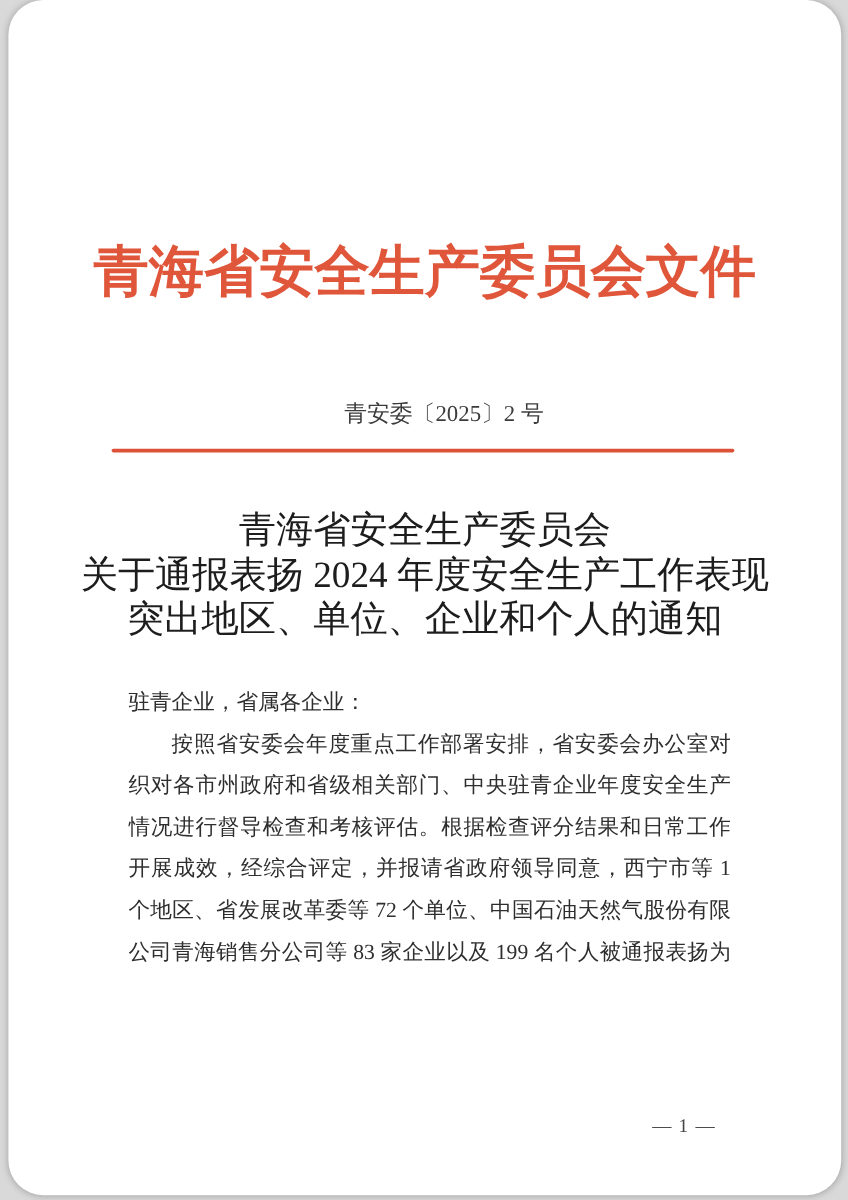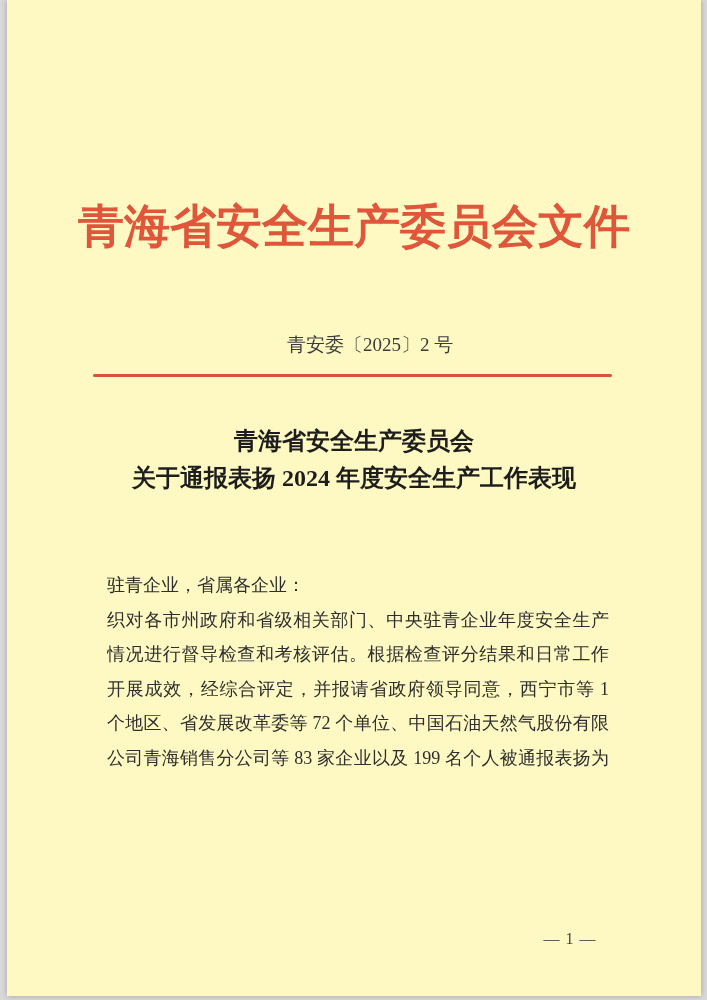--- a/index.html
+++ b/index.html
@@ -10,22 +10,23 @@
     background: #d9d9d9;
     overflow: hidden;
     font-family: "Liberation Serif", "DejaVu Serif", serif;
   }
   .page {
     position: absolute;
     left: 7px;
     top: 0;
     width: 694px;
     height: 996px;
-    background: #fef9c3;
+    background: #ffffff;
     box-shadow: 0 0 6px rgba(0,0,0,0.25);
+    border-radius: 29px;
   }
   .header-title {
     position: absolute;
     top: 197px;
     left: 0;
     width: 100%;
     text-align: center;
     font-size: 46px;
     line-height: 60px;
     font-weight: bold;
@@ -51,23 +52,23 @@
     height: 3px;
     background: #dc5138;
     border-radius: 2px;
   }
   .doc-title {
     position: absolute;
     top: 423px;
     left: 0;
     width: 100%;
     text-align: center;
-    font-size: 24px;
+    font-size: 31px;
     line-height: 37px;
-    font-weight: bold;
+    font-weight: normal;
     color: #1d1d1d;
   }
   .body-block {
     position: absolute;
     top: 568px;
     left: 100px;
     width: 502px;
     font-size: 18px;
     color: #2e2e2e;
   }
@@ -99,24 +100,26 @@
 
     <div class="header-title">青海省安全生产委员会文件</div>
 
     <div class="doc-number">青安委〔2025〕2 号</div>
 
     <div class="red-rule"></div>
 
     <div class="doc-title">
         <div class="title-line">青海省安全生产委员会</div>
         <div class="title-line">关于通报表扬 2024 年度安全生产工作表现</div>
+        <div class="title-line">突出地区、单位、企业和个人的通知</div>
       </div>
 
     <div class="body-block">
         <div class="body-line no-justify">驻青企业，省属各企业：</div>
+        <div class="body-line indent">按照省安委会年度重点工作部署安排，省安委会办公室对</div>
         <div class="body-line">织对各市州政府和省级相关部门、中央驻青企业年度安全生产</div>
         <div class="body-line">情况进行督导检查和考核评估。根据检查评分结果和日常工作</div>
         <div class="body-line">开展成效，经综合评定，并报请省政府领导同意，西宁市等 1</div>
         <div class="body-line">个地区、省发展改革委等 72 个单位、中国石油天然气股份有限</div>
         <div class="body-line">公司青海销售分公司等 83 家企业以及 199 名个人被通报表扬为</div>
       </div>
 
     <div class="page-number">— 1 —</div>
 
   </div>

